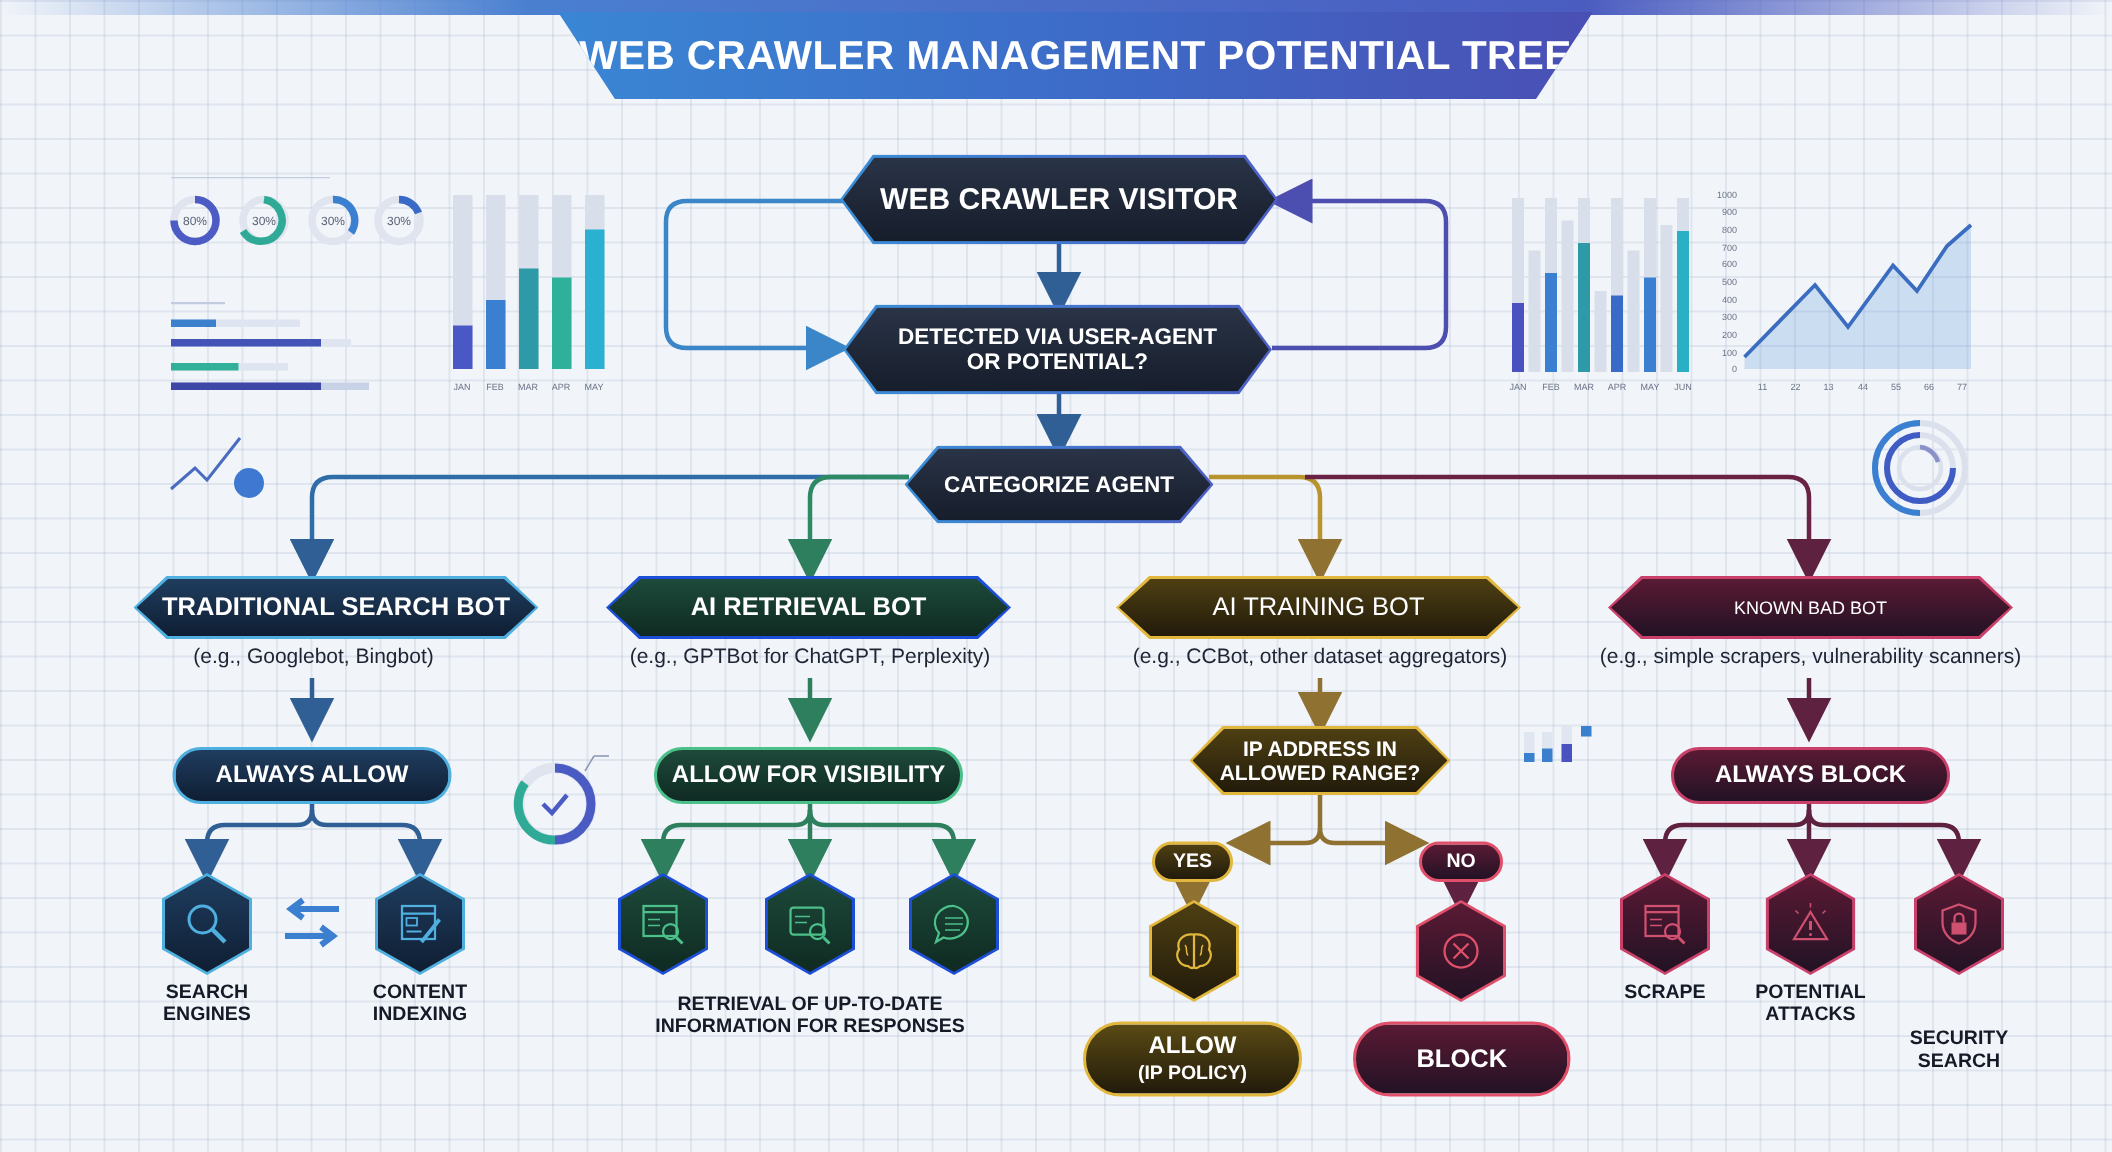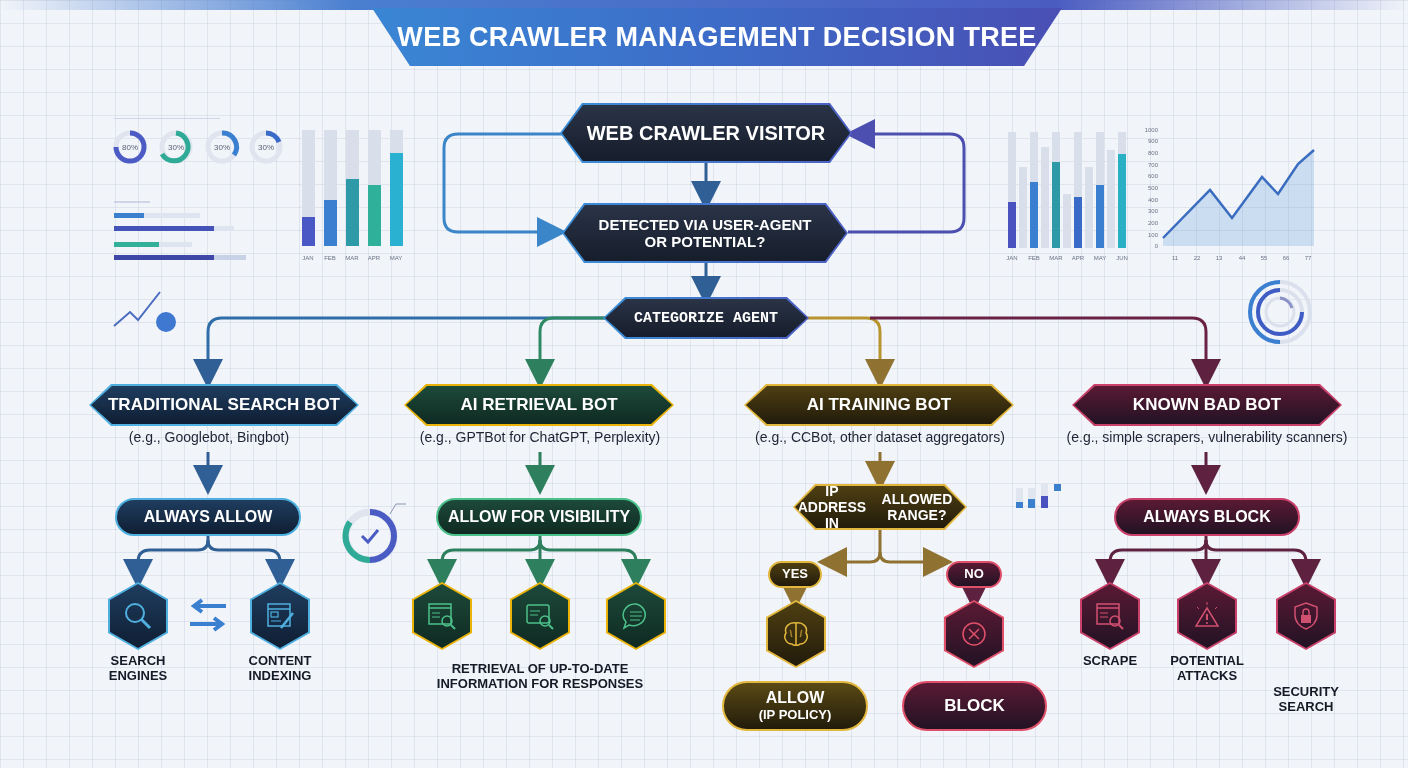--- a/index.html
+++ b/index.html
@@ -42,34 +42,34 @@
     display: flex; align-items: center; justify-content: center; }
   .ico-hex-in { width: 56px; height: 64px;
     clip-path: polygon(50% 0, 100% 25%, 100% 75%, 50% 100%, 0 75%, 0 25%);
     display: flex; align-items: center; justify-content: center; }
 
   
   .c-dark-o { background: linear-gradient(90deg,#3a8fd8,#4d5fc4); }
   .c-dark-i { background: linear-gradient(180deg,#2a3447,#161d2b); }
   .c-blue-o { background: #4fb0e0; }
   .c-blue-i { background: linear-gradient(180deg,#1f3d5f,#0f1e33); }
-  .c-green-o { background: #eab308; }
+  .c-green-o { background: #1d4ed8; }
   .c-green-i { background: linear-gradient(180deg,#1d4a3a,#0f2a22); }
   .c-gold-o { background: #e2b73d; }
   .c-gold-i { background: linear-gradient(180deg,#4e3f12,#221b0b); }
   .c-red-o { background: #c9406a; }
   .c-red-i { background: linear-gradient(180deg,#5a1a34,#221224); }
   .c-crimson-o { background: #e0506a; }
 </style>
 </head>
 <body>
 
 <div class="abs topbar"></div>
 <div class="abs title-banner">
-  <span class="title-text">WEB CRAWLER MANAGEMENT DECISION TREE</span>
+  <span class="title-text">WEB CRAWLER MANAGEMENT POTENTIAL TREE</span>
 </div>
 
 <svg class="wires" viewBox="0 0 1408 768">
   <defs>
     <marker id="aBlue" markerWidth="10" markerHeight="10" refX="5" refY="5" orient="auto">
         <path d="M0,0 L10,5 L0,10 z" fill="#2f5f94"></path>
       </marker>
     <marker id="aBlueL" markerWidth="10" markerHeight="10" refX="5" refY="5" orient="auto">
         <path d="M0,0 L10,5 L0,10 z" fill="#3a86c8"></path>
       </marker>
@@ -259,21 +259,21 @@
   <div class="hex-inner c-dark-i">
       <span style="color:#fff;font-weight:700;font-size:20px;">WEB CRAWLER VISITOR</span>
     </div>
 </div>
 <div class="abs hex-outer c-dark-o" style="left:562px;top:203px;width:286px;height:60px;">
   <div class="hex-inner c-dark-i" style="flex-direction:column;">
     <span style="color:#fff;font-weight:700;font-size:15px;">DETECTED VIA USER-AGENT</span>
     <span style="color:#fff;font-weight:700;font-size:15px;">OR POTENTIAL?</span>
   </div>
 </div>
-<div class="abs hex-outer c-dark-o" style="left:603px;top:297px;width:206px;height:42px;font-family:Liberation Mono, monospace;">
+<div class="abs hex-outer c-dark-o" style="left:603px;top:297px;width:206px;height:52px;">
   <div class="hex-inner c-dark-i">
       <span style="color:#fff;font-weight:700;font-size:15px;">CATEGORIZE AGENT</span>
     </div>
 </div>
 
 <div class="abs hex-outer c-blue-o" style="left:89px;top:384px;width:270px;height:42px;">
   <div class="hex-inner c-blue-i">
       <span style="color:#fff;font-weight:700;font-size:17px;">TRADITIONAL SEARCH BOT</span>
     </div>
 </div>
@@ -351,26 +351,26 @@
       </svg>
   </div>
 </div>
 <div class="abs label" style="left:420px;top:662px;width:240px;">
   <div>RETRIEVAL OF UP-TO-DATE</div>
     <div>INFORMATION FOR RESPONSES</div>
 </div>
 
 <div class="abs hex-outer c-gold-o" style="left:744px;top:384px;width:270px;height:42px;">
   <div class="hex-inner c-gold-i">
-      <span style="color:#fff;font-weight:700;font-size:17px;">AI TRAINING BOT</span>
+      <span style="color:#fff;font-weight:400;font-size:17px;">AI TRAINING BOT</span>
     </div>
 </div>
 <div class="abs caption" style="left:730px;top:429px;width:300px;">(e.g., CCBot, other dataset aggregators)</div>
 <div class="abs hex-outer c-gold-o" style="left:793px;top:484px;width:174px;height:46px;">
-  <div class="hex-inner c-gold-i" style="flex-direction:row;">
+  <div class="hex-inner c-gold-i" style="flex-direction:column;">
     <span style="color:#fff;font-weight:700;font-size:14px;">IP ADDRESS IN</span>
     <span style="color:#fff;font-weight:700;font-size:14px;">ALLOWED RANGE?</span>
   </div>
 </div>
 <div class="abs pill" style="left:768px;top:549px;width:54px;height:27px;background:linear-gradient(180deg,#4e3f12,#221b0b);border:2px solid #e2b73d;font-size:13px;">
   <span>YES</span>
 </div>
 <div class="abs pill" style="left:946px;top:549px;width:56px;height:27px;background:linear-gradient(180deg,#5a1a34,#221224);border:2px solid #e0506a;font-size:13px;">
   <span>NO</span>
 </div>
@@ -395,21 +395,21 @@
 <div class="abs pill" style="left:722px;top:669px;width:146px;height:50px;border-radius:26px;background:linear-gradient(180deg,#5a4a14,#221b0b);border:2px solid #e2b73d;flex-direction:column;">
   <span style="font-size:16px;">ALLOW</span>
   <span style="font-size:13px;">(IP POLICY)</span>
 </div>
 <div class="abs pill" style="left:902px;top:669px;width:145px;height:50px;border-radius:26px;background:linear-gradient(180deg,#5a1a34,#221224);border:2px solid #e0506a;font-size:17px;">
   <span>BLOCK</span>
 </div>
 
 <div class="abs hex-outer c-red-o" style="left:1072px;top:384px;width:270px;height:42px;">
   <div class="hex-inner c-red-i">
-      <span style="color:#fff;font-weight:700;font-size:17px;">KNOWN BAD BOT</span>
+      <span style="color:#fff;font-weight:400;font-size:12px;">KNOWN BAD BOT</span>
     </div>
 </div>
 <div class="abs caption" style="left:1052px;top:429px;width:310px;">(e.g., simple scrapers, vulnerability scanners)</div>
 <div class="abs pill" style="left:1114px;top:486px;width:186px;height:38px;background:linear-gradient(180deg,#5a1a34,#221224);border:2px solid #c9406a;font-size:16px;">
   <span>ALWAYS BLOCK</span>
 </div>
 <div class="abs ico-hex c-red-o" style="left:1080px;top:582px;">
   <div class="ico-hex-in c-red-i">
     <svg width="30" height="30">
         <rect x="2" y="3" width="22" height="20" fill="none" stroke="#d05070" stroke-width="1.5"></rect>

